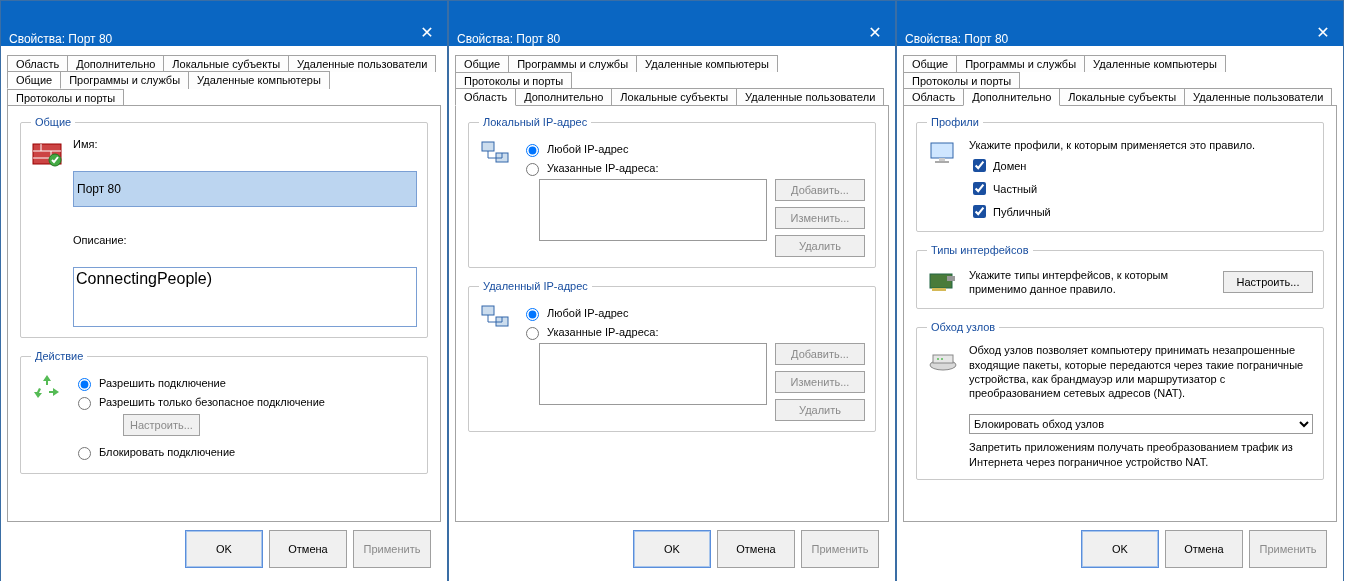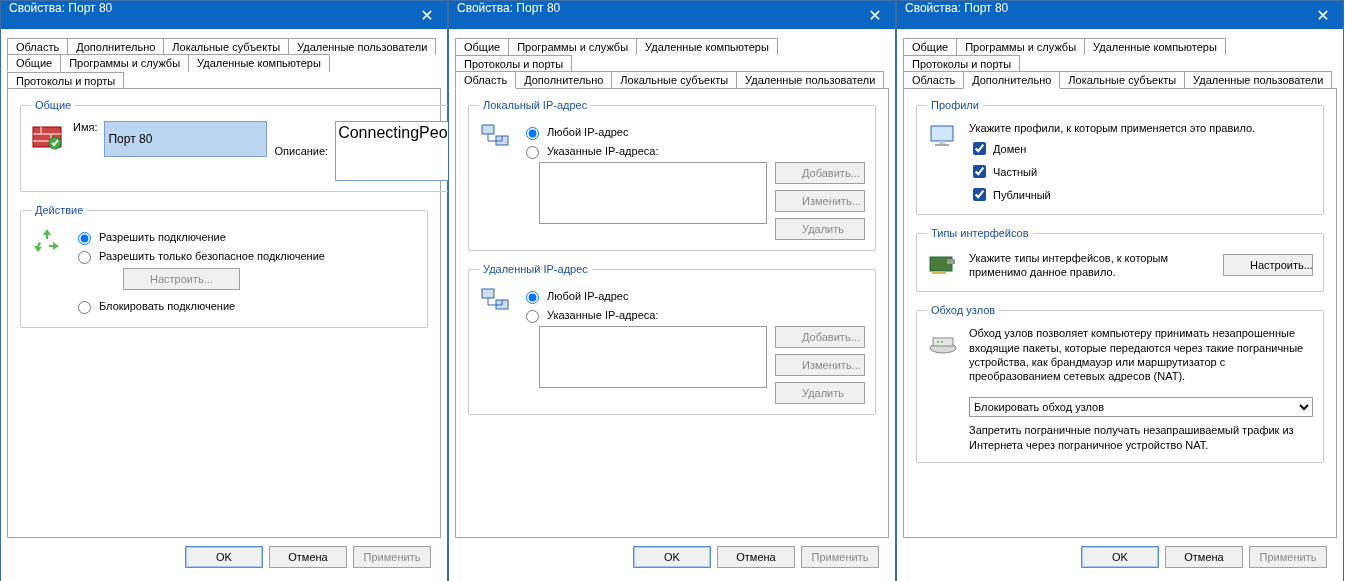--- a/index.html
+++ b/index.html
@@ -1,44 +1,44 @@
 <!DOCTYPE html>
 <html><head>
 <meta charset="utf-8">
 <style>
   html,body{margin:0;padding:0;font-family:"Segoe UI",Tahoma,sans-serif;font-size:11px;background:#fff;color:#000}
   .desk{display:flex;gap:0;align-items:flex-start}
   .win{width:446px;height:581px;border:1px solid #3a6ea5;position:relative;background:#fff;display:flex;flex-direction:column}
-  .titlebar{height:28px;background:#0a66c2;color:#fff;display:flex;align-items:flex-start;padding-left:8px;justify-content:space-between}
+  .titlebar{height:45px;background:#0a66c2;color:#fff;display:flex;align-items:flex-end;padding-left:8px;justify-content:space-between}
   .title{font-size:12px}
   .close{width:40px;height:28px;display:flex;align-items:center;justify-content:center;font-size:16px;cursor:default;color:#fff}
   .body{flex:1;padding:8px 6px 6px 6px;display:flex;flex-direction:column}
   .tabs{display:flex;flex-wrap:wrap}
   .tab{border:1px solid #a3a3a3;border-bottom:none;background:#fdfdfd;padding:2px 8px;font-size:11px;margin-right:-1px;position:relative;top:1px;cursor:default;white-space:nowrap}
   .tab.active{background:#fff;z-index:2;border-bottom:1px solid #fff}
   .tabrow2{margin-top:-1px}
   .tabpage{border:1px solid #a3a3a3;flex:1;background:#fff;padding:10px 12px;position:relative}
   fieldset{border:1px solid #c9c9c9;border-radius:2px;margin:0 0 12px 0;padding:10px 10px}
   legend{color:#1a4fa0;font-size:11px;padding:0 4px}
   .row{display:flex;align-items:flex-start;gap:10px}
   .ico{width:32px;height:32px;flex:none;display:block}
-  .field{display:flex;flex-direction:row;gap:7px;flex:1}
+  .field{display:flex;flex-direction:column;gap:21px;flex:1}
   input[type=text]{border:1px solid #7a9fd4;height:18px;padding:8px 3px;font-family:inherit;font-size:12px}
   input.hl{background:#bcd5f0}
   textarea{border:1px solid #7a9fd4;font-family:inherit;font-size:16px;padding:2px;resize:none}
   .chk{display:flex;align-items:center;gap:4px;margin-top:4px}
   input[type=checkbox]{width:13px;height:13px;accent-color:#1a4fa0}
   input[type=radio]{width:13px;height:13px}
   .opt{display:flex;align-items:center;gap:5px;margin:3px 0}
-  .btn{border:1px solid #a0a0a0;background:#f0f0f0;font-family:inherit;font-size:11px;height:22px;padding:0 26px;cursor:default}
+  .btn{border:1px solid #a0a0a0;background:#f0f0f0;font-family:inherit;font-size:11px;height:22px;padding:0 6px;cursor:default}
   .btn[disabled]{color:#8a8a8a}
   .btncol{display:flex;flex-direction:column;gap:6px;width:90px}
   .listbox{border:1px solid #999;background:#fff;height:60px;flex:1}
   .footer{display:flex;justify-content:flex-end;gap:6px;padding:8px 10px}
-  .ftr-btn{border:1px solid #a0a0a0;background:#f0f0f0;height:22px;width:78px;font-family:inherit;font-size:11px;cursor:default}
+  .ftr-btn{border:1px solid #a0a0a0;background:#f0f0f0;height:38px;width:78px;font-family:inherit;font-size:11px;cursor:default}
   .ftr-btn.primary{border:1px solid #5a8edb;outline:1px solid #a7c5ec;outline-offset:-2px}
   .ftr-btn[disabled]{color:#8a8a8a}
   .desc{font-size:11px;line-height:1.3}
   select{border:1px solid #999;height:20px;font-family:inherit;font-size:11px;width:100%;background:#fff}
   .indent{margin-left:42px}
 </style>
 </head>
 <body>
 
 <div class="desk">
@@ -70,21 +70,21 @@
                 <line x1="2" y1="13" x2="30" y2="13" stroke="#fff"></line>
                 <line x1="2" y1="20" x2="30" y2="20" stroke="#fff"></line>
                 <line x1="10" y1="6" x2="10" y2="13" stroke="#fff"></line>
                 <line x1="20" y1="13" x2="20" y2="20" stroke="#fff"></line>
                 <circle cx="24" cy="22" r="6" fill="#4a4" stroke="#272"></circle>
                 <path d="M21 22l2 2 4-5" stroke="#fff" fill="none" stroke-width="2"></path>
               </svg>
           <div class="field">
             <span>Имя:</span>
             <input type="text" class="hl" value="Порт 80" style="">
-            <span style="margin-top:24px">Описание:</span>
+            <span style="margin-top:6px">Описание:</span>
             <textarea rows="3" style="">ConnectingPeople)</textarea>
           </div>
         </div>
       </fieldset>
 
       <fieldset>
         <legend>Действие</legend>
         <div class="row">
           <svg class="ico" viewBox="0 0 32 32">
                 <path d="M16 3l4 6h-3v4h-2V9h-3z" fill="#5b5"></path>
@@ -272,21 +272,21 @@
                 <rect x="6" y="12" width="20" height="8" fill="#e6e6e6" stroke="#888"></rect>
                 <circle cx="11" cy="16" r="1" fill="#5b5"></circle>
                 <circle cx="15" cy="16" r="1" fill="#5b5"></circle>
               </svg>
           <div class="desc" style="flex:1">Обход узлов позволяет компьютеру принимать незапрошенные входящие пакеты, которые передаются через такие пограничные устройства, как брандмауэр или маршрутизатор с преобразованием сетевых адресов (NAT).</div>
         </div>
         <div class="indent" style="margin-top:14px">
           <select>
             <option>Блокировать обход узлов</option>
           </select>
-          <div class="desc" style="margin-top:6px">Запретить пограничные получать незапрашиваемый трафик из Интернета через пограничное устройство NAT.</div>
+          <div class="desc" style="margin-top:6px">Запретить приложениям получать преобразованием трафик из Интернета через пограничное устройство NAT.</div>
         </div>
       </fieldset>
     </div>
     <div class="footer">
       <button class="ftr-btn primary">OK</button>
       <button class="ftr-btn">Отмена</button>
       <button class="ftr-btn" disabled="">Применить</button>
     </div>
   </div>
 </div>

